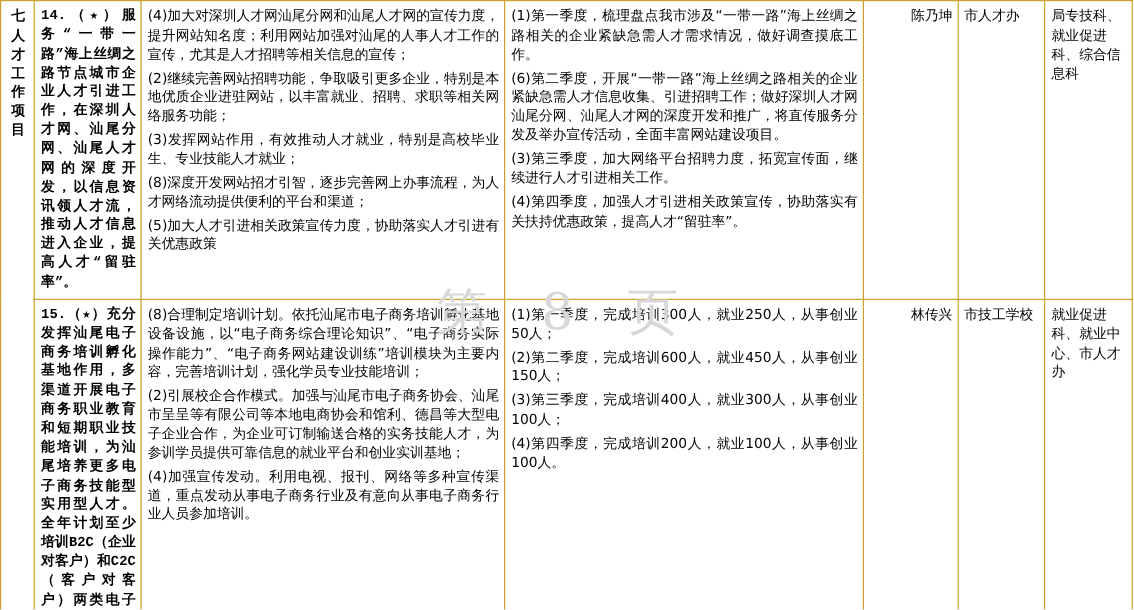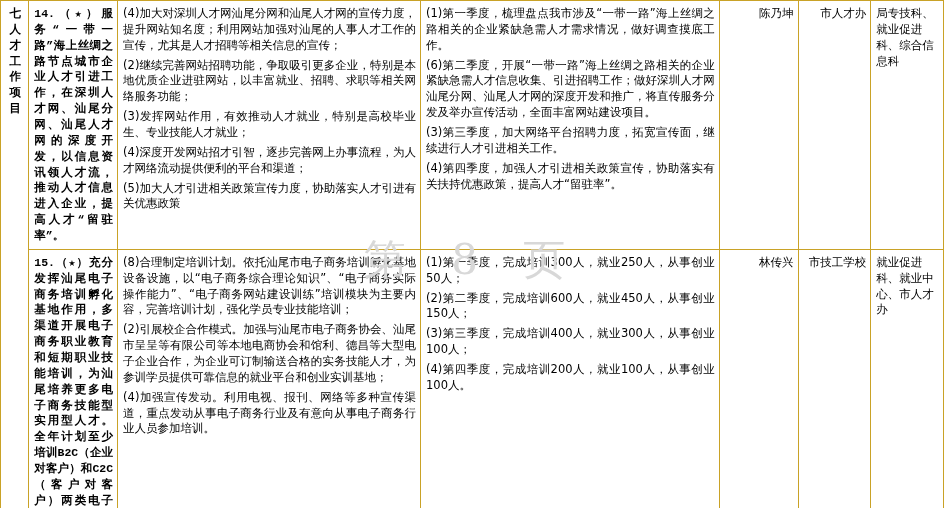--- a/index.html
+++ b/index.html
@@ -72,21 +72,21 @@
     margin-top: 24px;
   }
   td.leader {
     width: 68px;
     text-align: right;
     vertical-align: middle;
     font-size: 12px;
   }
   td.unit {
     width: 62px;
-    text-align: right;
+    text-align: left;
     vertical-align: middle;
     font-size: 12px;
     line-height: 1.5;
     margin-left: 30px;
   }
   td.coop {
     width: 62px;
     text-align: left;
     vertical-align: middle;
     font-size: 12px;
@@ -136,21 +136,21 @@
         <span class="vtext">七 人才工作项目</span>
       </td>
       <td class="title">
         <p class="title-line">14.（★）服务“一带一路”海上丝绸之路节点城市企业人才引进工作，在深圳人才网、汕尾分网、汕尾人才网的深度开发，以信息资讯领人才流，推动人才信息进入企业，提高人才“留驻率”。</p>
       </td>
       <td class="measures">
         <div class="cellwrap">
           <p class="para">(4)加大对深圳人才网汕尾分网和汕尾人才网的宣传力度，提升网站知名度；利用网站加强对汕尾的人事人才工作的宣传，尤其是人才招聘等相关信息的宣传；</p>
           <p class="para">(2)继续完善网站招聘功能，争取吸引更多企业，特别是本地优质企业进驻网站，以丰富就业、招聘、求职等相关网络服务功能；</p>
           <p class="para">(3)发挥网站作用，有效推动人才就业，特别是高校毕业生、专业技能人才就业；</p>
-          <p class="para">(4)深度开发网站招才引智，逐步完善网上办事流程，为人才网络流动提供便利的平台和渠道；</p>
+          <p class="para">(8)深度开发网站招才引智，逐步完善网上办事流程，为人才网络流动提供便利的平台和渠道；</p>
           <p class="para">(5)加大人才引进相关政策宣传力度，协助落实人才引进有关优惠政策</p>
         </div>
       </td>
       <td class="quarters">
         <div class="cellwrap">
           <p class="para">(1)第一季度，梳理盘点我市涉及“一带一路”海上丝绸之路相关的企业紧缺急需人才需求情况，做好调查摸底工作。</p>
           <p class="para">(6)第二季度，开展“一带一路”海上丝绸之路相关的企业紧缺急需人才信息收集、引进招聘工作；做好深圳人才网汕尾分网、汕尾人才网的深度开发和推广，将直传服务分发及举办宣传活动，全面丰富网站建设项目。</p>
           <p class="para">(3)第三季度，加大网络平台招聘力度，拓宽宣传面，继续进行人才引进相关工作。</p>
           <p class="para">(4)第四季度，加强人才引进相关政策宣传，协助落实有关扶持优惠政策，提高人才“留驻率”。</p>
         </div>

